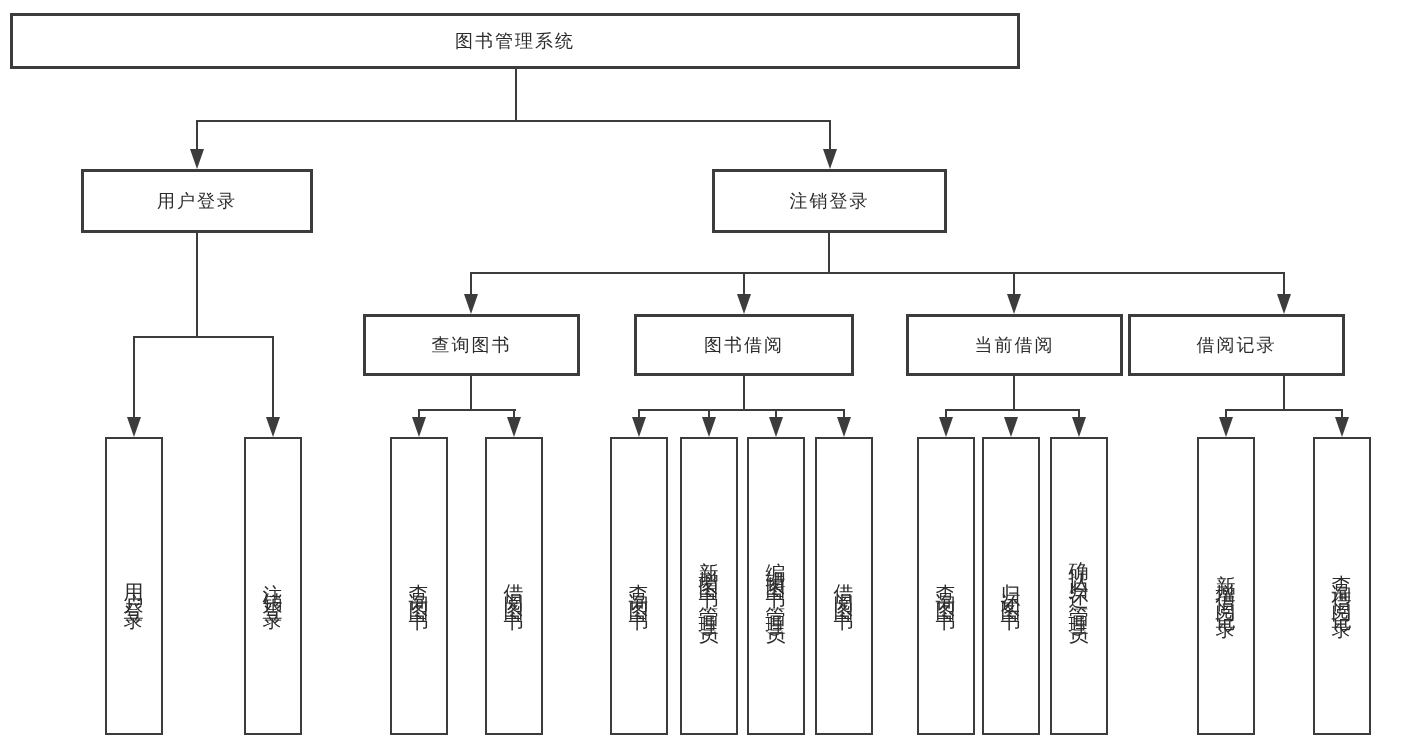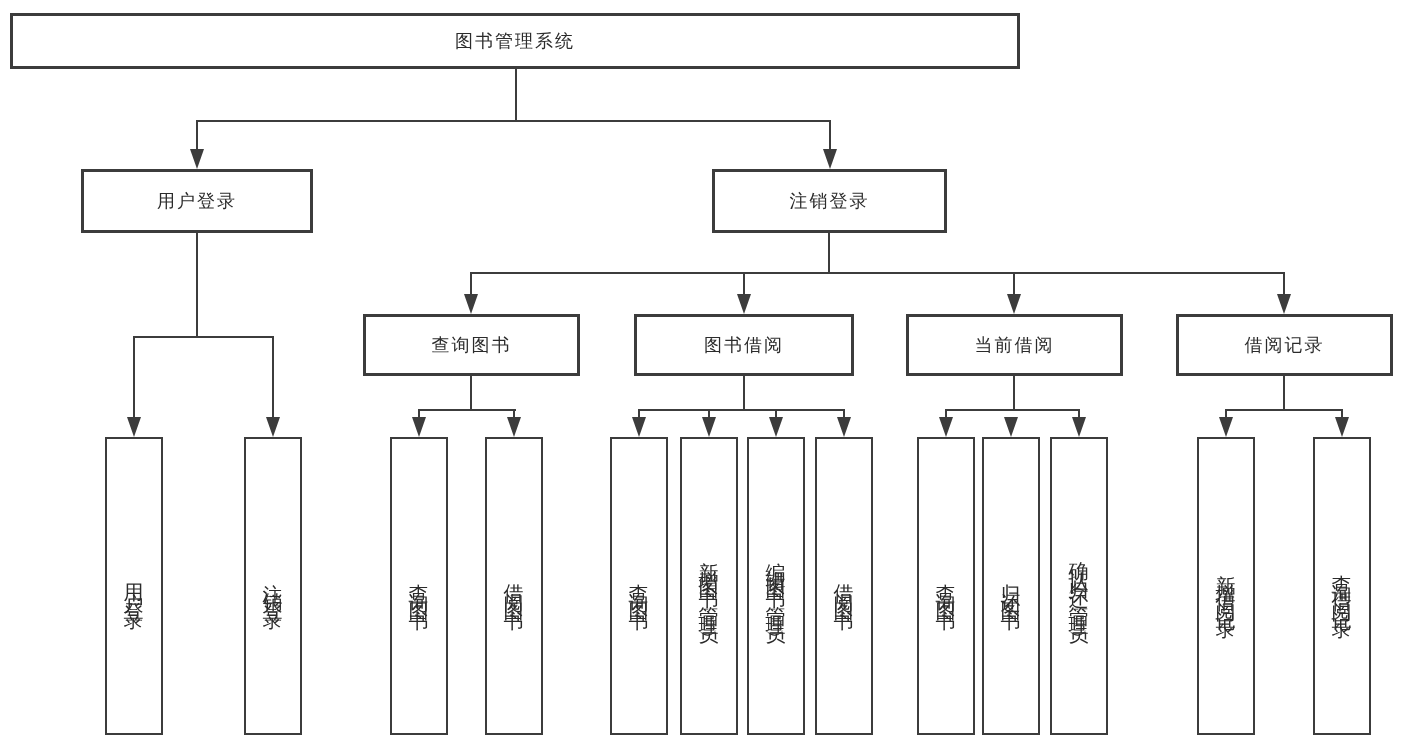--- a/index.html
+++ b/index.html
@@ -63,21 +63,21 @@
   <div class="vl" style="left:1013px;top:272px;height:25px;"></div>
   <div class="vl" style="left:1283px;top:272px;height:25px;"></div>
   <div class="arrow" style="left:464px;top:294px;"></div>
   <div class="arrow" style="left:737px;top:294px;"></div>
   <div class="arrow" style="left:1007px;top:294px;"></div>
   <div class="arrow" style="left:1277px;top:294px;"></div>
 
   <div class="node" style="left:363px;top:314px;width:217px;height:62px;">查询图书</div>
   <div class="node" style="left:906px;top:314px;width:217px;height:62px;">当前借阅</div>
   <div class="node" style="left:634px;top:314px;width:220px;height:62px;">图书借阅</div>
-  <div class="node" style="left:1176px;top:314px;width:217px;height:62px;">借阅记录</div>
+  <div class="node" style="left:1128px;top:314px;width:217px;height:62px;">借阅记录</div>
 
   <div class="vl" style="left:470px;top:376px;height:33px;"></div>
   <div class="hl" style="left:418px;top:409px;width:98px;"></div>
   <div class="vl" style="left:418px;top:409px;height:11px;"></div>
   <div class="vl" style="left:513px;top:409px;height:11px;"></div>
   <div class="arrow" style="left:412px;top:417px;"></div>
   <div class="arrow" style="left:507px;top:417px;"></div>
 
   <div class="vl" style="left:743px;top:376px;height:33px;"></div>
   <div class="hl" style="left:638px;top:409px;width:207px;"></div>

